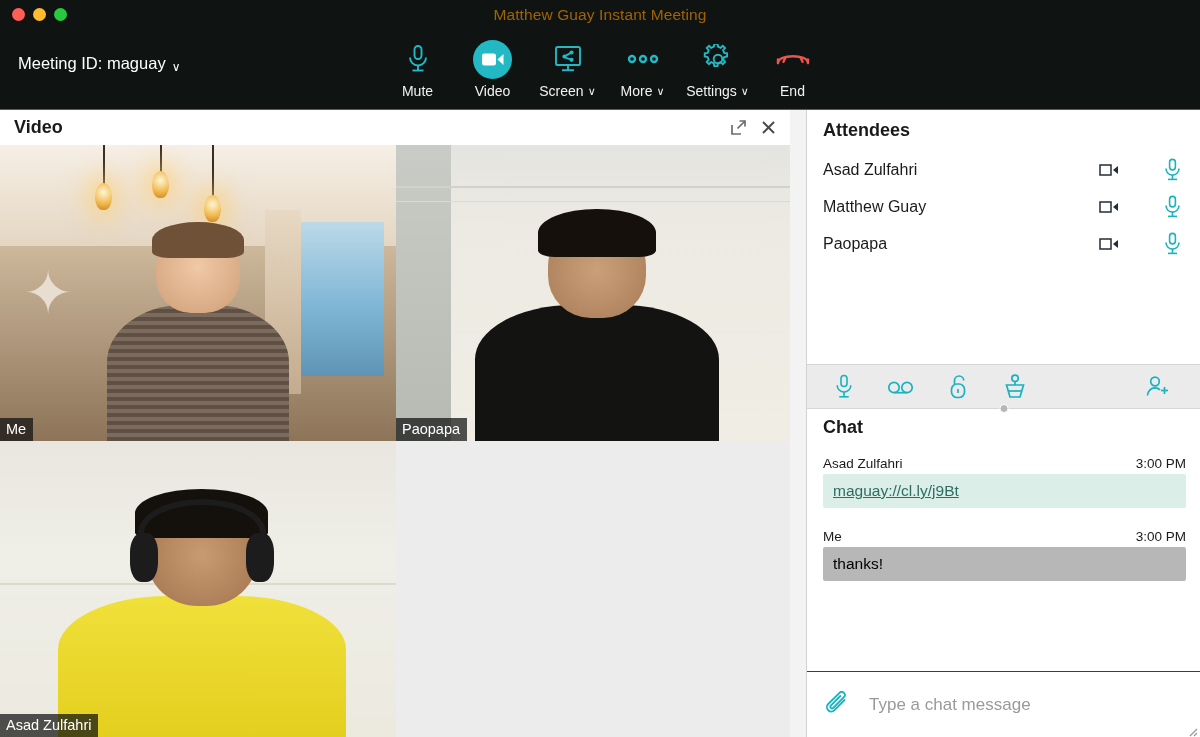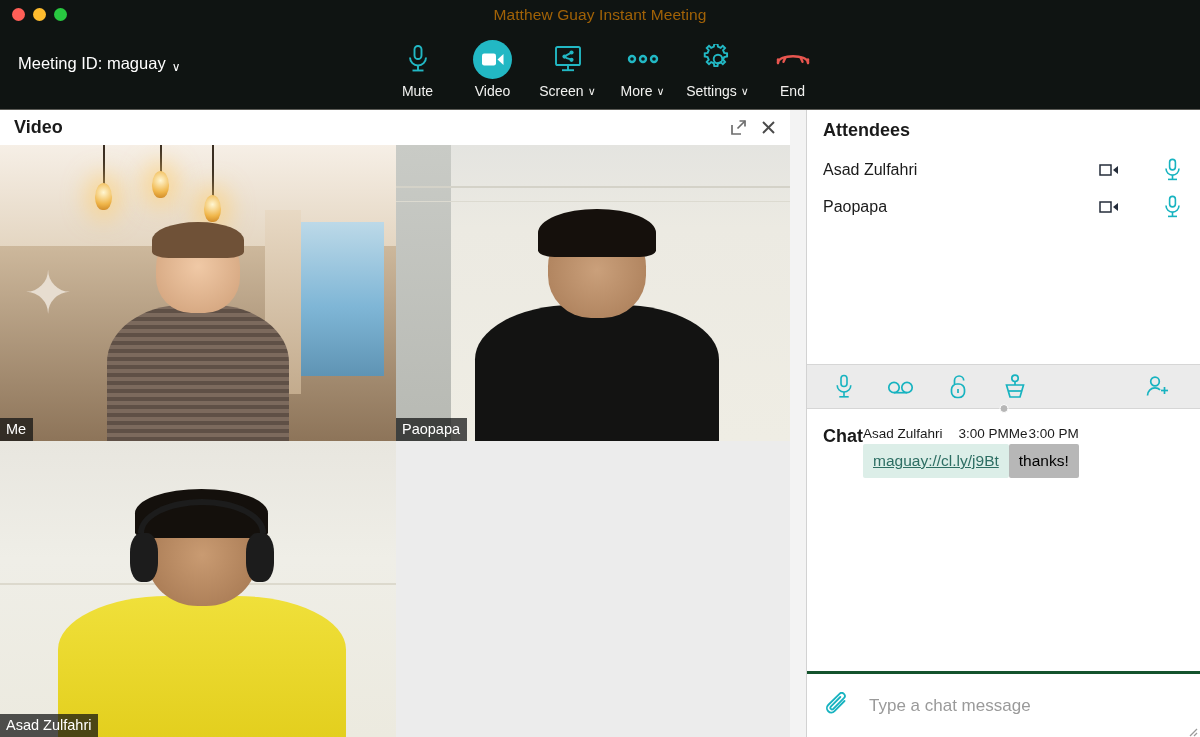--- a/index.html
+++ b/index.html
@@ -240,43 +240,44 @@
   .pt-btn { width: 57px; display:flex; align-items:center; justify-content:center; cursor:pointer; }
   .pt-spacer { flex: 1 1 auto; }
   .drag-dot {
     position:absolute; left: 50%; transform: translateX(-50%);
     bottom: -5px; width: 9px; height: 9px; border-radius:50%;
     background:#b6b6b6; border: 1px solid #ffffff;
   }
 
   .chat {
     flex: 1 1 auto; min-height: 0;
-    display: flex; flex-direction: row;
-    padding: 17px 14px 0 16px;
+    display: flex; flex-direction: column;
+    padding: 8px 14px 0 16px;
     overflow: hidden;
+    gap: 12px;
   }
   .chat h2 { font-size: 18px; font-weight: bold; color: #1a1a1a; margin-bottom: 6px; }
   .msg { margin-bottom: 3px; }
   .msg-meta { display: flex; align-items: baseline; font-size: 13.5px; color: #1b1b1b; margin-bottom: 3px; }
   .msg-author { font-weight: normal; }
   .msg-time { margin-left: auto; }
   .bubble {
     padding: 8px 10px 9px 10px;
     font-size: 15.5px;
     line-height: 1.1;
     border-radius: 2px;
     margin-bottom: 6px;
   }
   .bubble-other { background: #dceee8; }
   .bubble-me { background: #b7b7b7; color:#000000; }
   .bubble a { color: #2d6e63; text-decoration: underline; }
 
   .chat-input-bar {
     flex: 0 0 66px;
-    border-top: 3px solid #14532d;
+    border-top: 1px solid #14532d;
     display: flex; align-items: center;
     padding: 0 16px 0 18px;
     gap: 18px;
     background: #ffffff;
   }
   .chat-input {
     border: none; outline: none; flex: 1 1 auto;
     font-size: 17px; color: #111;
     font-family: "Liberation Sans", sans-serif;
     background: transparent;
@@ -502,20 +503,37 @@
           <span class="att-mic">
             <svg width="19" height="24" viewBox="0 0 19 24" fill="none" stroke="#17b3c0" stroke-width="1.6">
               <rect x="6.6" y="1.4" width="5.8" height="10.5" rx="2.9"></rect>
               <path d="M3 10.6c0 3.6 2.9 6.5 6.5 6.5s6.5-2.9 6.5-6.5"></path>
               <line x1="9.5" y1="17.1" x2="9.5" y2="21"></line>
               <line x1="5" y1="21.4" x2="14" y2="21.4"></line>
             </svg>
           </span>
         </div>
 
+        <div class="att-row">
+          <span class="att-name">Matthew Guay</span>
+          <span class="att-cam">
+            <svg width="22" height="14" viewBox="0 0 22 14" fill="none" stroke="#242c3a" stroke-width="1.5">
+              <rect x="1" y="2" width="11" height="10"></rect>
+              <path d="M14 7 L19 3 L19 11 Z" fill="#242c3a" stroke="none"></path>
+            </svg>
+          </span>
+          <span class="att-mic">
+            <svg width="19" height="24" viewBox="0 0 19 24" fill="none" stroke="#17b3c0" stroke-width="1.6">
+              <rect x="6.6" y="1.4" width="5.8" height="10.5" rx="2.9"></rect>
+              <path d="M3 10.6c0 3.6 2.9 6.5 6.5 6.5s6.5-2.9 6.5-6.5"></path>
+              <line x1="9.5" y1="17.1" x2="9.5" y2="21"></line>
+              <line x1="5" y1="21.4" x2="14" y2="21.4"></line>
+            </svg>
+          </span>
+        </div>
 
         <div class="att-row">
           <span class="att-name">Paopapa</span>
           <span class="att-cam">
             <svg width="22" height="14" viewBox="0 0 22 14" fill="none" stroke="#242c3a" stroke-width="1.5">
               <rect x="1" y="2" width="11" height="10"></rect>
               <path d="M14 7 L19 3 L19 11 Z" fill="#242c3a" stroke="none"></path>
             </svg>
           </span>
           <span class="att-mic">

